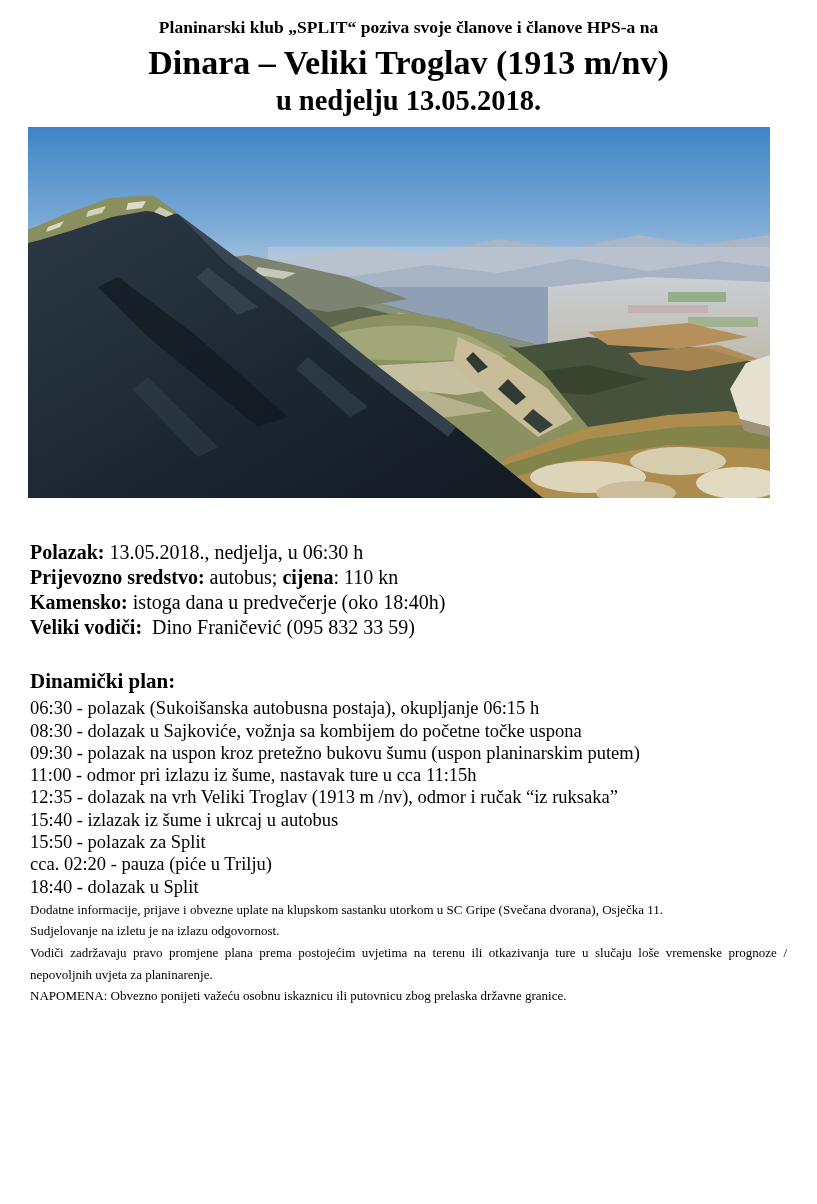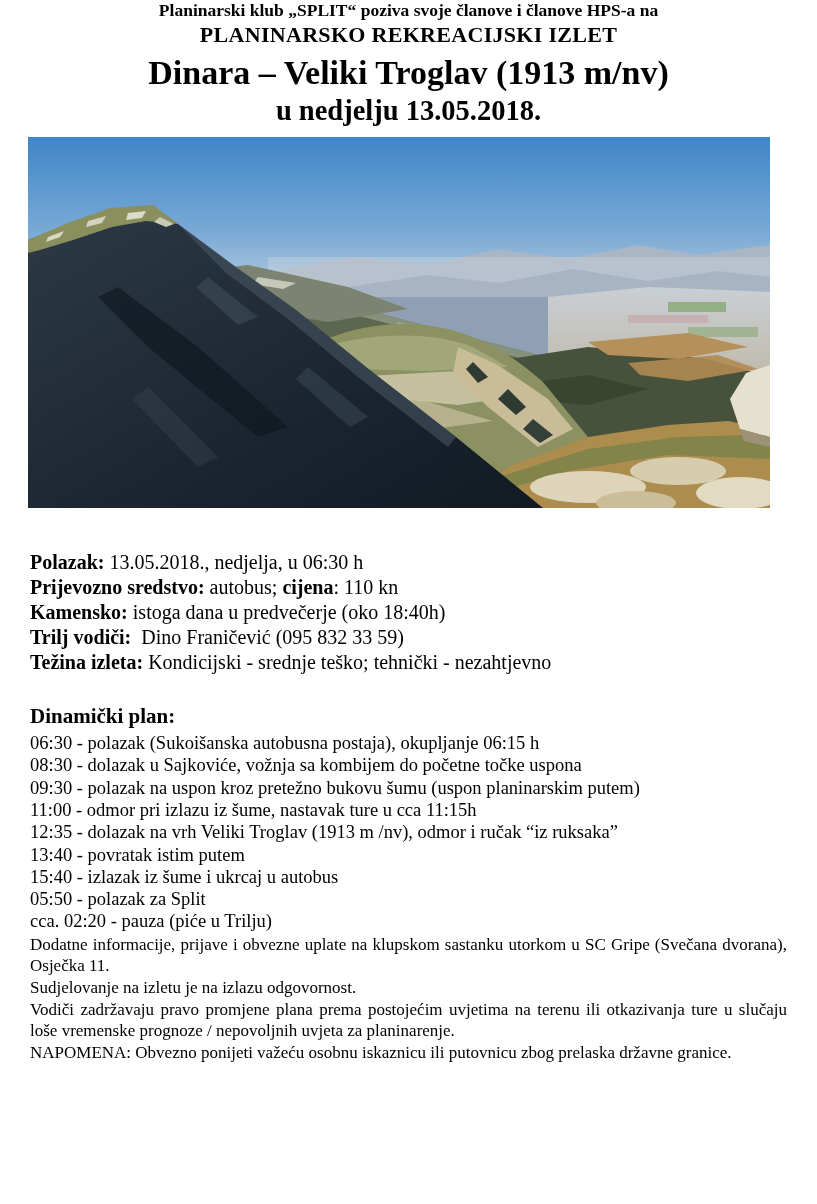--- a/index.html
+++ b/index.html
@@ -7,21 +7,21 @@
   .page {
     position: relative;
     width: 817px;
     height: 1204px;
     margin: 0 auto;
     background: #ffffff;
     color: #000000;
     font-family: "Liberation Serif", "DejaVu Serif", serif;
     overflow: hidden;
   }
-  .masthead { text-align: center; padding-top: 0; }
+  .masthead { text-align: center; padding-top: 17px; }
   .invite-line { font-size: 17.5px; font-weight: bold; line-height: 1.25; }
   .event-type  { font-size: 22px;  font-weight: bold; line-height: 1.22; letter-spacing: 0.3px; }
   .big-title   { font-size: 34px;  font-weight: bold; line-height: 1.24; margin-top: 3px; }
   .date-line   { font-size: 28.5px; font-weight: bold; line-height: 1.2; }
   .photo-wrap {
     width: 742px;
     height: 371px;
     margin: 9px 0 0 28px;
     overflow: hidden;
   }
@@ -30,31 +30,30 @@
     margin: 42px 30px 0 30px;
     font-size: 20px;
     line-height: 25px;
   }
   .detail-line { white-space: pre-wrap; }
   .detail-line b { font-weight: bold; }
   .plan { margin: 28px 30px 0 30px; }
   .plan-heading { font-size: 21px; font-weight: bold; line-height: 26px; margin-bottom: 3px; }
   .plan-line { font-size: 18.5px; line-height: 22.3px; }
   .notes { margin: 1px 30px 0 30px; }
-  .note { font-size: 17px; line-height: 21.6px; }
+  .note { font-size: 13px; line-height: 21.6px; }
   .note.just { text-align: justify; }
 </style>
 </head>
 <body>
 
 <div class="page">
 
   <header class="masthead">
     <div class="invite-line">Planinarski klub „SPLIT“ poziva svoje članove i članove HPS-a na</div>
-    <div class="event-type">PLANINARSKO REKREACIJSKI IZLET</div>
     <h1 class="big-title">Dinara – Veliki Troglav (1913 m/nv)</h1>
     <div class="date-line">u nedjelju 13.05.2018.</div>
   </header>
 
   <figure class="photo-wrap">
     <svg width="742" height="371" viewBox="0 0 742 371" preserveAspectRatio="none">
       <defs>
         <linearGradient id="sky" x1="0" y1="0" x2="0" y2="1">
           <stop offset="0" stop-color="#3f85c7"></stop>
           <stop offset="0.55" stop-color="#7cabd6"></stop>
@@ -142,35 +141,34 @@
         <path d="M280,230 L340,280 322,290 268,242 Z" fill="#41505c" opacity="0.45"></path>
         <path d="M120,250 L190,320 170,330 104,262 Z" fill="#39464f" opacity="0.4"></path>
       </g>
     </svg>
   </figure>
 
   <section class="details">
     <p class="detail-line"><b>Polazak:</b><span> 13.05.2018., nedjelja, u 06:30 h</span></p>
     <p class="detail-line"><b>Prijevozno sredstvo:</b><span> autobus; </span><b>cijena</b><span>: 110 kn</span></p>
     <p class="detail-line"><b>Kamensko:</b><span> istoga dana u predvečerje (oko 18:40h)</span></p>
-    <p class="detail-line"><b>Trilj vodiči:</b><span>  Dino Franičević (095 832 33 59)</span></p>
-    <p class="detail-line"><b>Težina izleta:</b><span> Kondicijski - srednje teško; tehnički - nezahtjevno</span></p>
+    <p class="detail-line"><b>Veliki vodiči:</b><span>  Dino Franičević (095 832 33 59)</span></p>
   </section>
 
   <section class="plan">
     <h2 class="plan-heading">Dinamički plan:</h2>
     <p class="plan-line">06:30 - polazak (Sukoišanska autobusna postaja), okupljanje 06:15 h</p>
     <p class="plan-line">08:30 - dolazak u Sajkoviće, vožnja sa kombijem do početne točke uspona</p>
     <p class="plan-line">09:30 - polazak na uspon kroz pretežno bukovu šumu (uspon planinarskim putem)</p>
     <p class="plan-line">11:00 - odmor pri izlazu iz šume, nastavak ture u cca 11:15h</p>
     <p class="plan-line">12:35 - dolazak na vrh Veliki Troglav (1913 m /nv), odmor i ručak “iz ruksaka”</p>
-    <p class="plan-line">13:40 - povratak istim putem</p>
     <p class="plan-line">15:40 - izlazak iz šume i ukrcaj u autobus</p>
-    <p class="plan-line">05:50 - polazak za Split</p>
+    <p class="plan-line">15:50 - polazak za Split</p>
     <p class="plan-line">cca. 02:20 - pauza (piće u Trilju)</p>
+    <p class="plan-line">18:40 - dolazak u Split</p>
   </section>
 
   <section class="notes">
     <p class="note just">Dodatne informacije, prijave i obvezne uplate na klupskom sastanku utorkom u SC Gripe (Svečana dvorana), Osječka 11.</p>
     <p class="note">Sudjelovanje na izletu je na izlazu odgovornost.</p>
     <p class="note just">Vodiči zadržavaju pravo promjene plana prema postojećim uvjetima na terenu ili otkazivanja ture u slučaju loše vremenske prognoze / nepovoljnih uvjeta za planinarenje.</p>
     <p class="note">NAPOMENA: Obvezno ponijeti važeću osobnu iskaznicu ili putovnicu zbog prelaska državne granice.</p>
   </section>
 
 </div>

